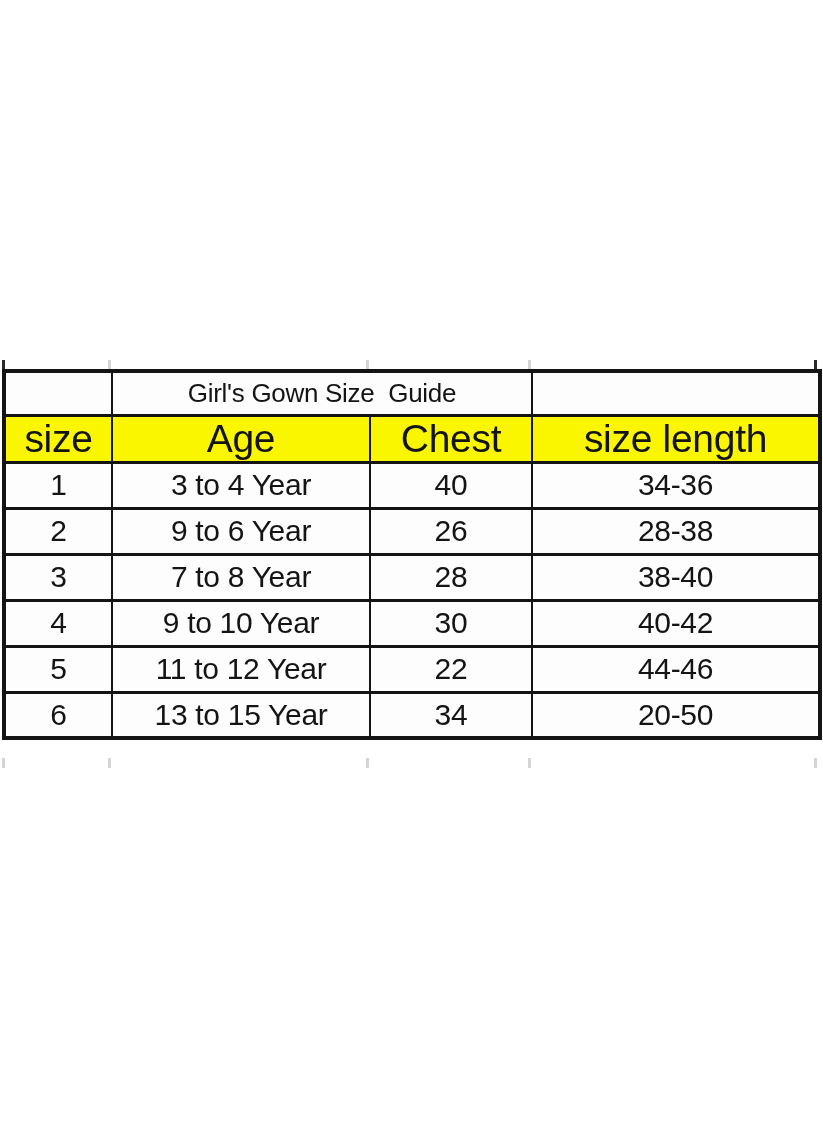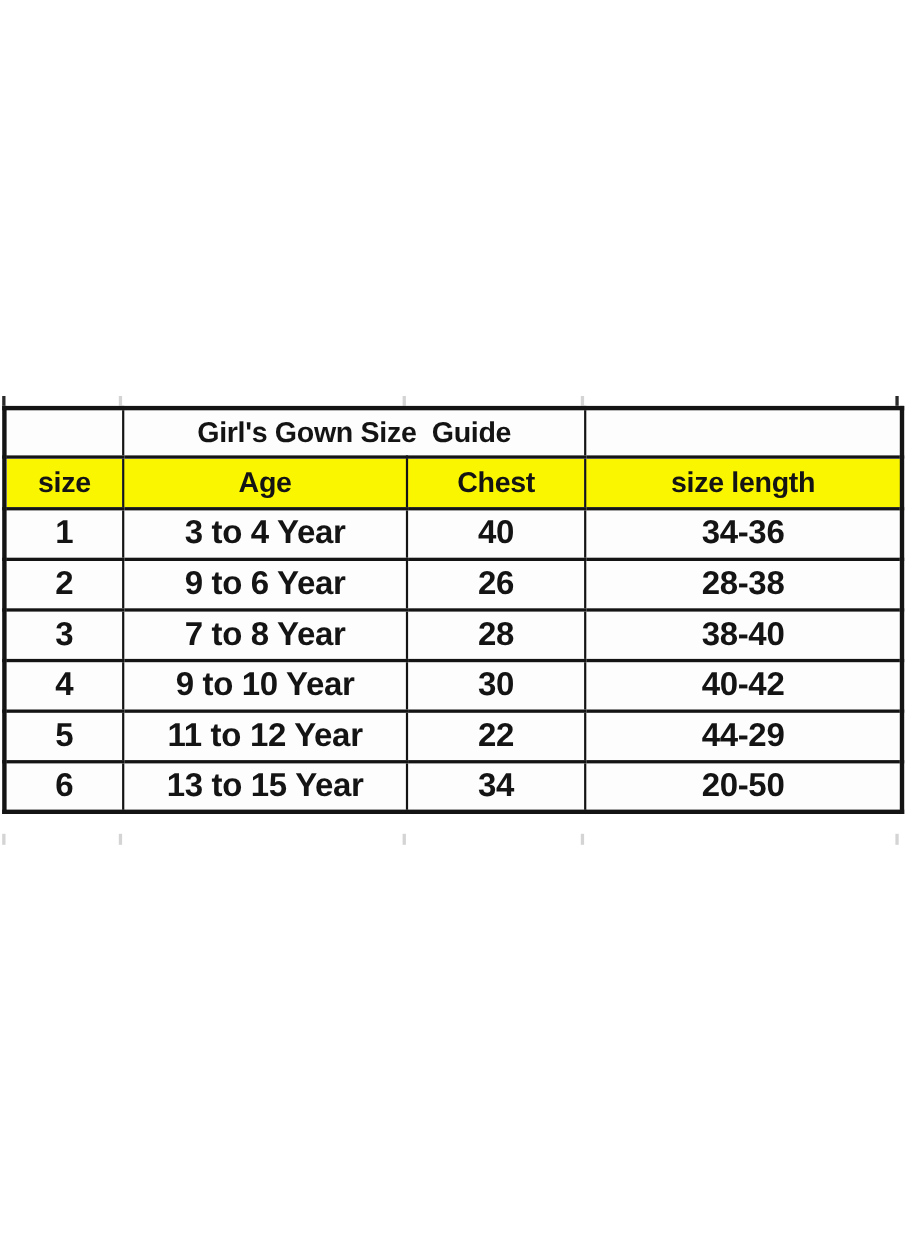--- a/index.html
+++ b/index.html
@@ -27,36 +27,36 @@
     background:var(--cell-bg);
   }
   td,th{
     border-top:3px solid var(--border);
     border-bottom:3px solid var(--border);
     border-left:2px solid var(--border);
     border-right:2px solid var(--border);
     text-align:center;
     vertical-align:middle;
     color:var(--text);
-    font-weight:700;
+    font-weight:400;
     letter-spacing:-0.3px;
     padding:0;
     background:var(--cell-bg);
     overflow:hidden;
   }
   tr.row-title{height:44px;}
   tr.row-header{height:47px;}
   tr.row-data{height:46px;}
   td.title-cell{
     font-size:26px;
     white-space:pre;
   }
   tr.row-header th{
     background:var(--header-bg);
-    font-size:26px;
+    font-size:39px;
   }
   tr.row-data td{font-size:30px;}
   
   .tick{
     position:absolute;
     width:3px;
     background:var(--gridline);
   }
   .tick.top{top:360px;height:9px;}
   .tick.bottom{top:758px;height:10px;}
@@ -113,21 +113,21 @@
     <tr class="row-data">
       <td>4</td>
       <td>9 to 10 Year</td>
       <td>30</td>
       <td>40-42</td>
     </tr>
     <tr class="row-data">
       <td>5</td>
       <td>11 to 12 Year</td>
       <td>22</td>
-      <td>44-29</td>
+      <td>44-46</td>
     </tr>
     <tr class="row-data">
       <td>6</td>
       <td>13 to 15 Year</td>
       <td>34</td>
       <td>20-50</td>
     </tr>
   </tbody>
     </table>
 

